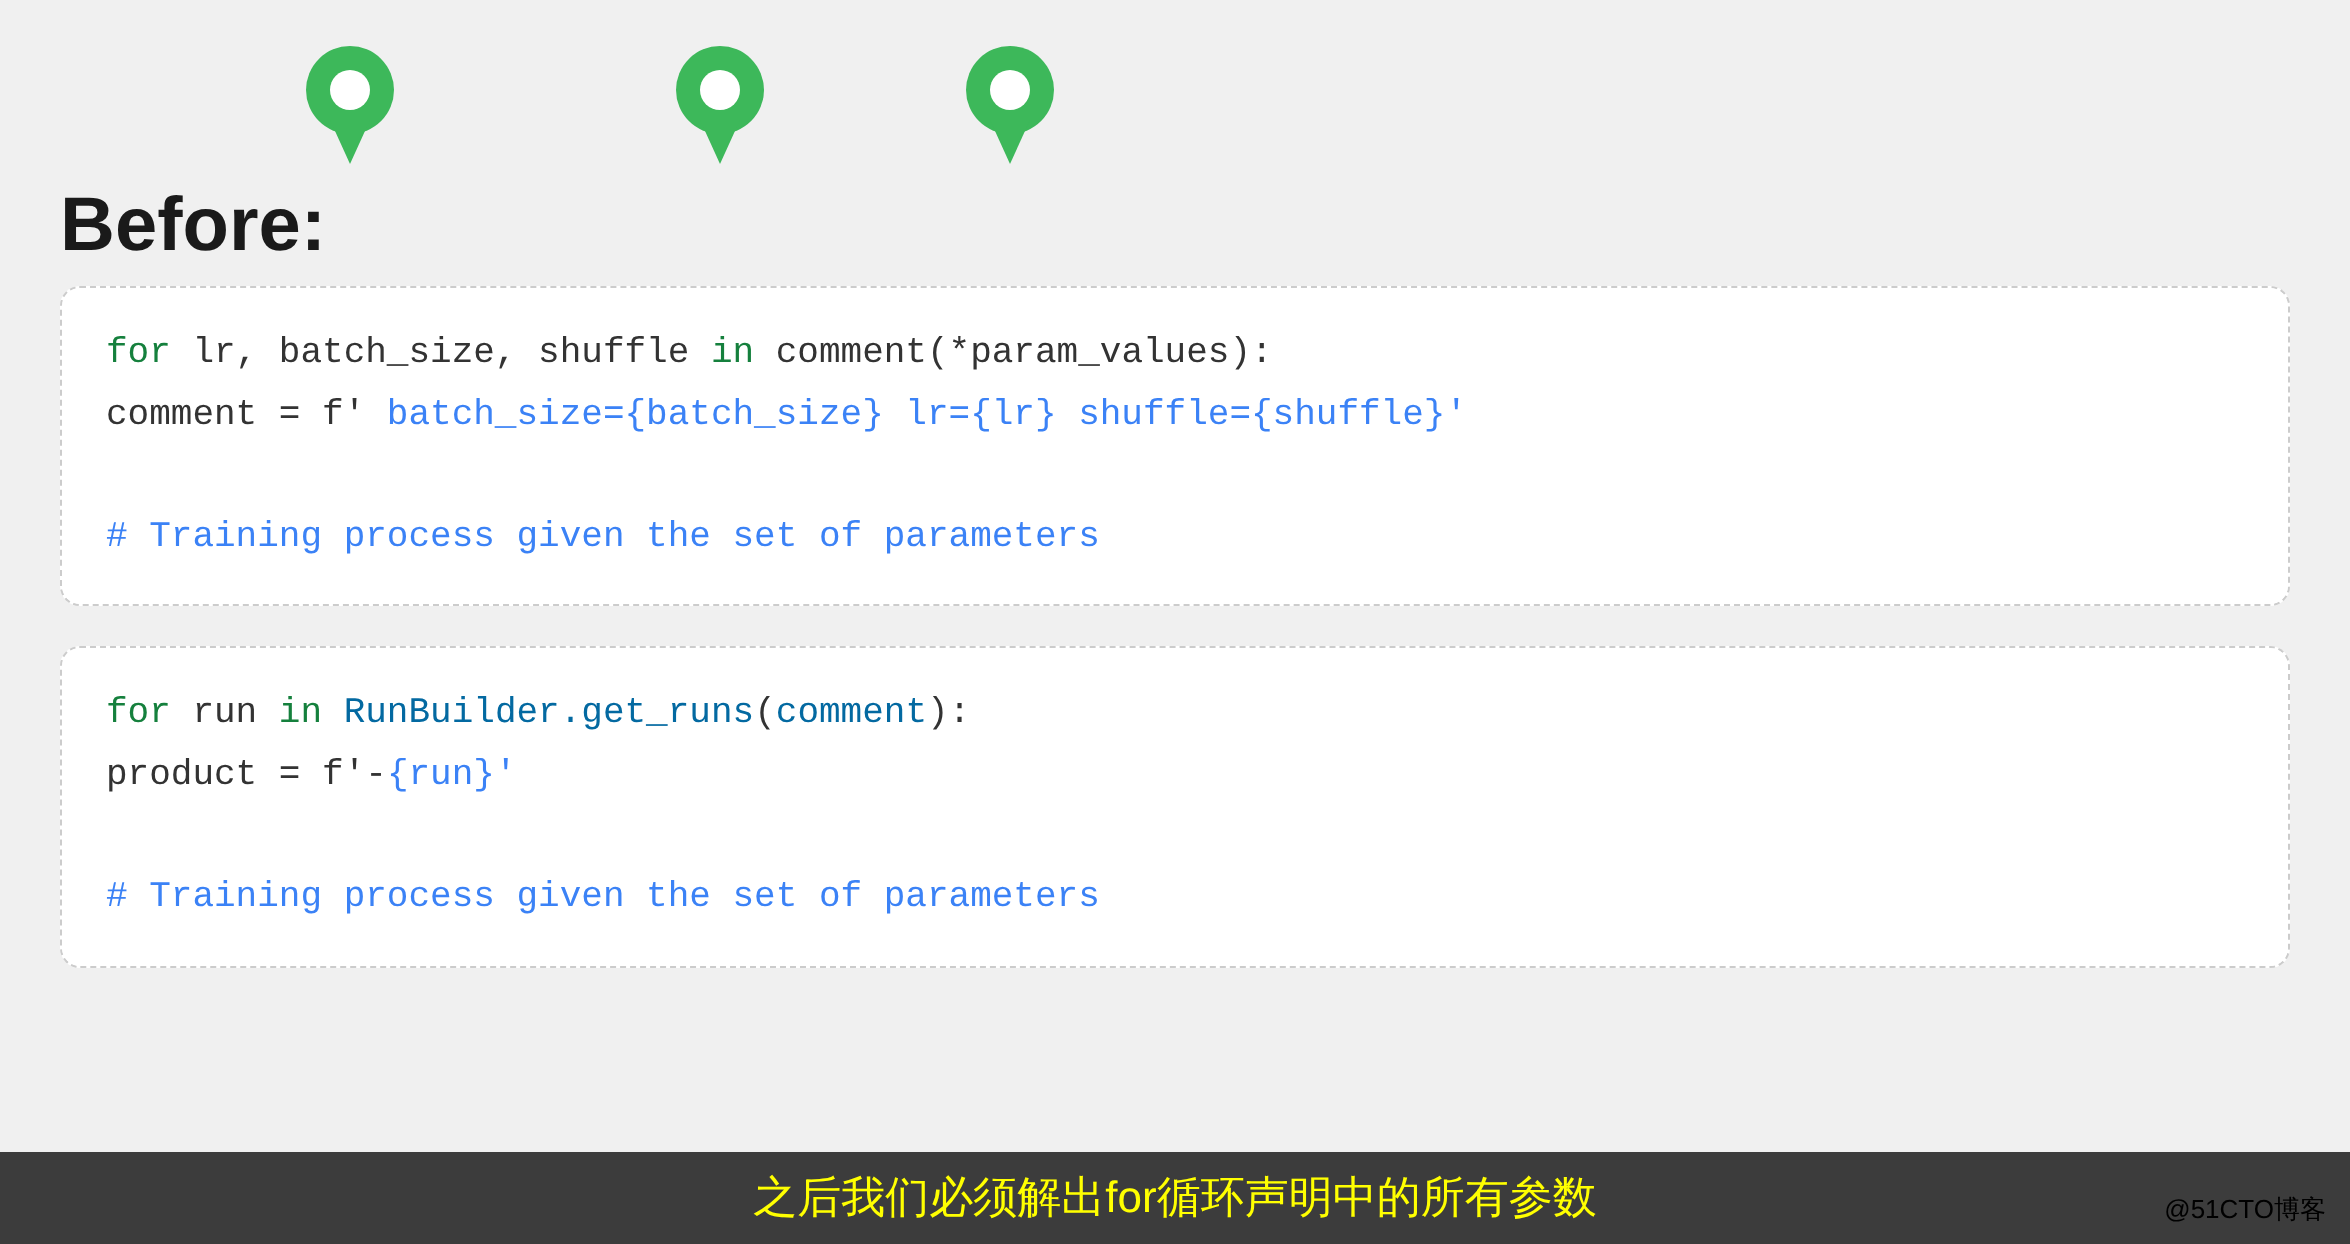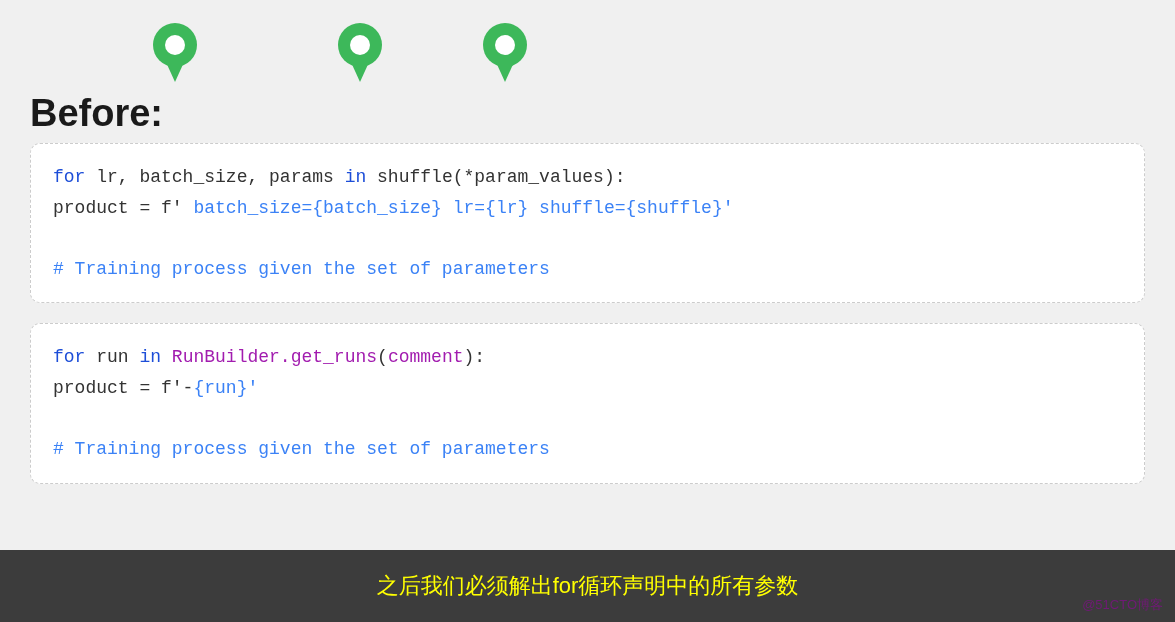--- a/index.html
+++ b/index.html
@@ -45,45 +45,45 @@
       position: relative;
       margin-bottom: 10px;
     }
 
     .after-section {
       position: relative;
       margin-bottom: 10px;
     }
 
     
-    .keyword { color: #1d4ed8; margin-top: 24px; }
+    .keyword { color: #15803d; margin-top: 24px; }
     .string { color: #3b82f6; }
     .comment-text { color: #3b82f6; }
-    .func { color: #a21caf; }
+    .func { color: #0369a1; }
     .plain { color: #333333; }
 
     
     .subtitle-bar {
       position: absolute;
       bottom: 0;
       left: 0;
       right: 0;
       background: rgba(0,0,0,0.75);
       color: #ffff00;
       text-align: center;
       font-size: 22px;
-      padding: 21px 10px;
+      padding: 8px 10px;
       font-family: Arial, 'Microsoft YaHei', sans-serif;
     }
 
     .watermark {
       position: absolute;
       bottom: 8px;
       right: 12px;
-      color: #701a75;
+      color: #000000;
       font-size: 13px;
       font-family: Arial, sans-serif;
     }
 
     
     .pin-svg {
       width: 50px;
       height: 62px;
     }
   </style>
@@ -113,25 +113,25 @@
         <circle cx="25" cy="25" r="10" fill="white"></circle>
         <polygon points="15,40 35,40 25,62" fill="#3db85a"></polygon>
       </svg>
     </div>
 
     <div class="section-label">Before:</div>
 
     <div class="code-block">
 
       <div>
-        <span class="keyword">for</span><span class="plain"> lr, batch_size, params </span><span class="keyword">in</span><span class="plain"> shuffle(*param_values):</span>
+        <span class="keyword">for</span><span class="plain"> lr, batch_size, shuffle </span><span class="keyword">in</span><span class="plain"> comment(*param_values):</span>
       </div>
 
       <div>
-        <span class="plain">    product = f'</span><span class="string"> batch_size={batch_size} lr={lr} shuffle={shuffle}'</span>
+        <span class="plain">    comment = f'</span><span class="string"> batch_size={batch_size} lr={lr} shuffle={shuffle}'</span>
       </div>
 
       <div>&nbsp;</div>
 
       <div>
         <span class="comment-text">    # Training process given the set of parameters</span>
       </div>
     </div>
   </div>
 

